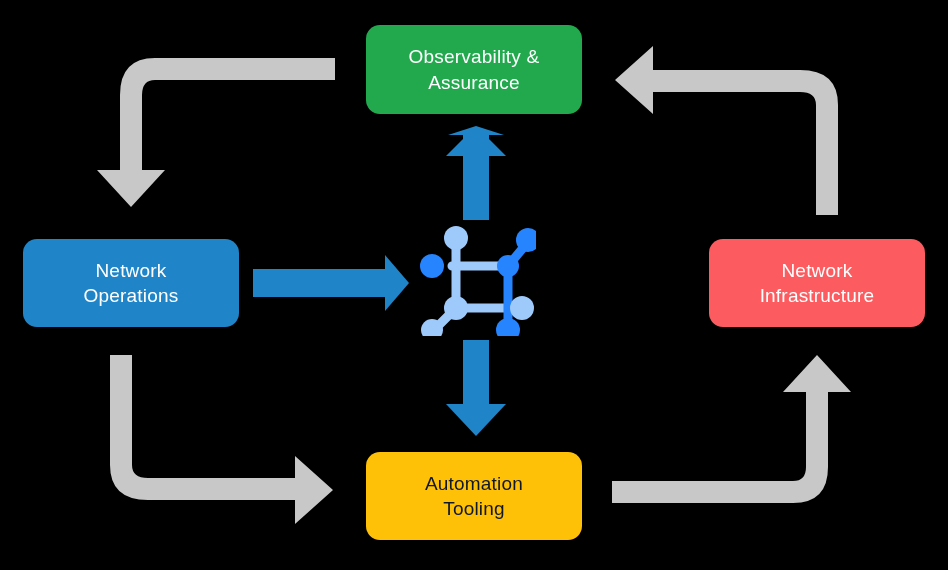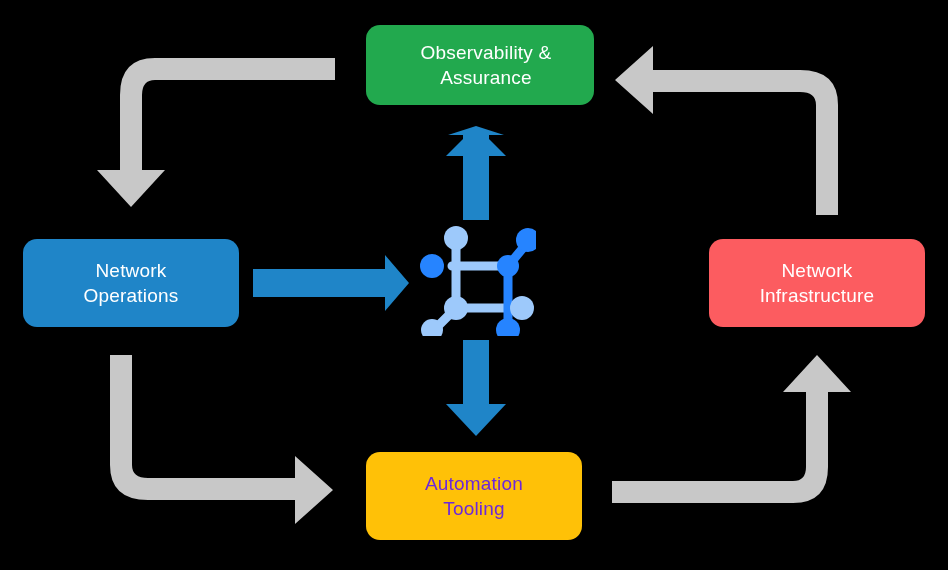--- a/index.html
+++ b/index.html
@@ -37,23 +37,22 @@
     font-weight: 400;
     letter-spacing: 0.2px;
     z-index: 5;
   }
   .node-label {
     display: block;
     padding: 0 10px;
     white-space: pre-line;
   }
   #box-observability {
-    left: 366px; top: 25px; width: 216px; height: 80px;
+    left: 366px; top: 25px; width: 216px; height: 89px;
     background: #22a94e;
-    padding-left: 12px;
   }
   #box-operations {
     left: 23px; top: 239px; width: 216px; height: 88px;
     background: #1f85c8;
   }
   #box-infrastructure {
     left: 709px; top: 239px; width: 216px; height: 88px;
     background: #fc5c60;
   }
   #box-automation {
@@ -125,18 +124,18 @@
   <div class="node-box" id="box-operations" style="background: rgb(31, 133, 200); color: rgb(255, 255, 255);">
     <span class="node-label">Network
 Operations</span>
   </div>
 
   <div class="node-box" id="box-infrastructure" style="background: rgb(252, 92, 96); color: rgb(255, 255, 255);">
     <span class="node-label">Network
 Infrastructure</span>
   </div>
 
-  <div class="node-box" id="box-automation" style="background: rgb(255, 193, 7); color: #6d28d9;">
+  <div class="node-box" id="box-automation" style="background: rgb(255, 193, 7); color: #0f172a;">
     <span class="node-label">Automation
 Tooling</span>
   </div>
 
 </div>
 
 </body></html>

